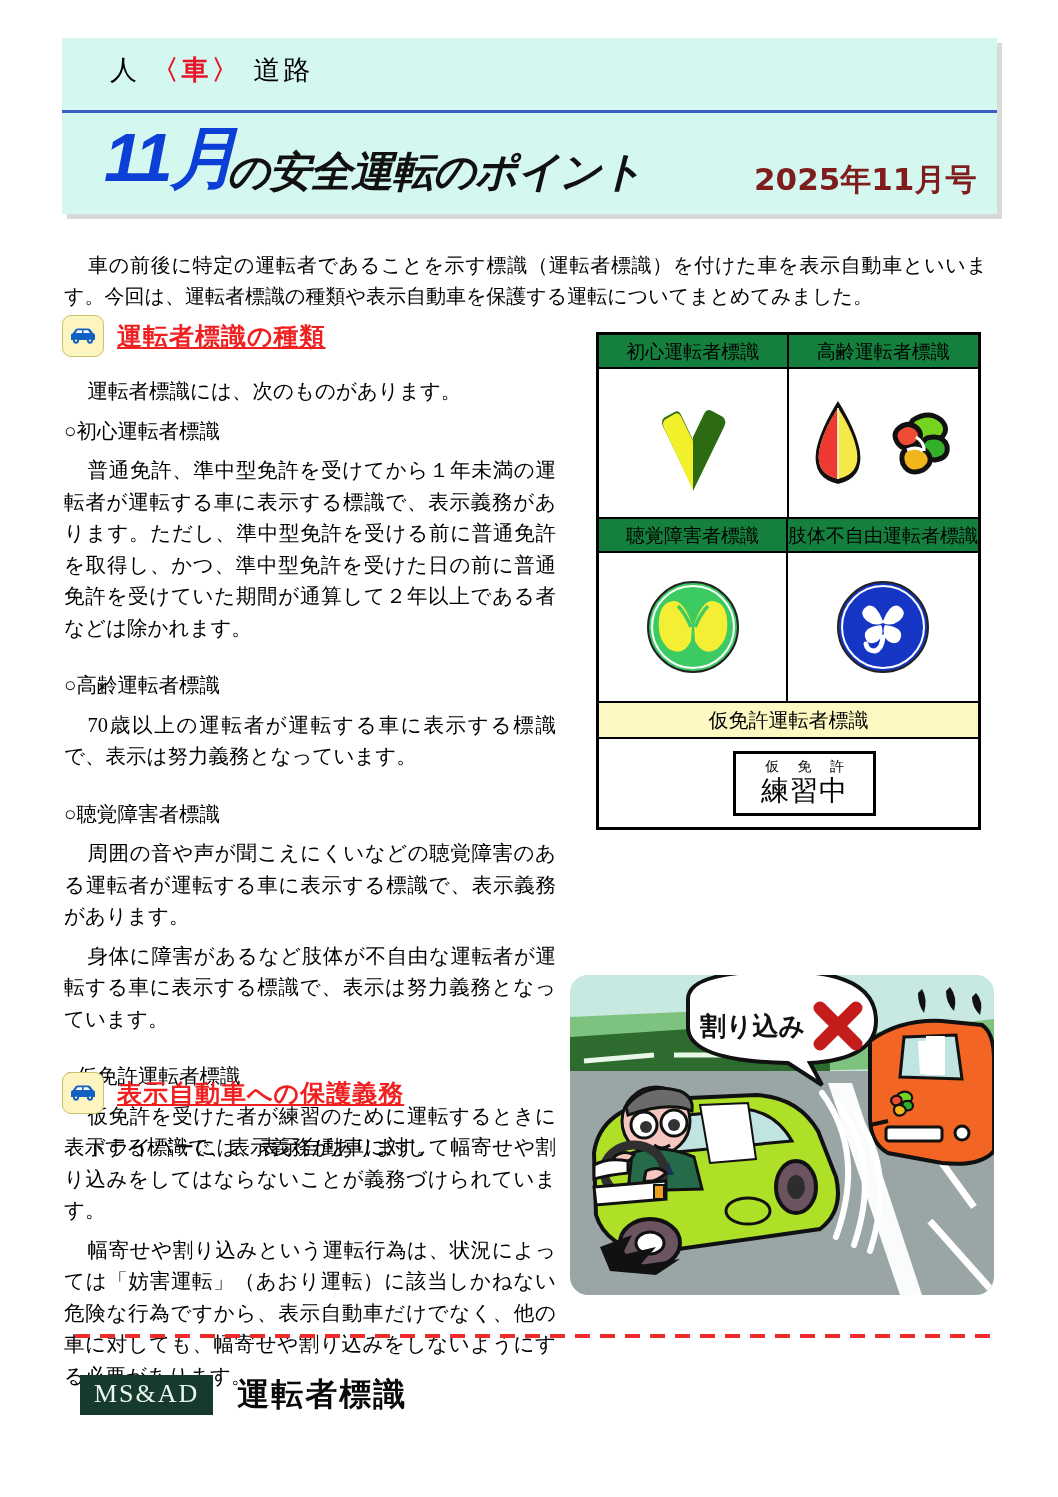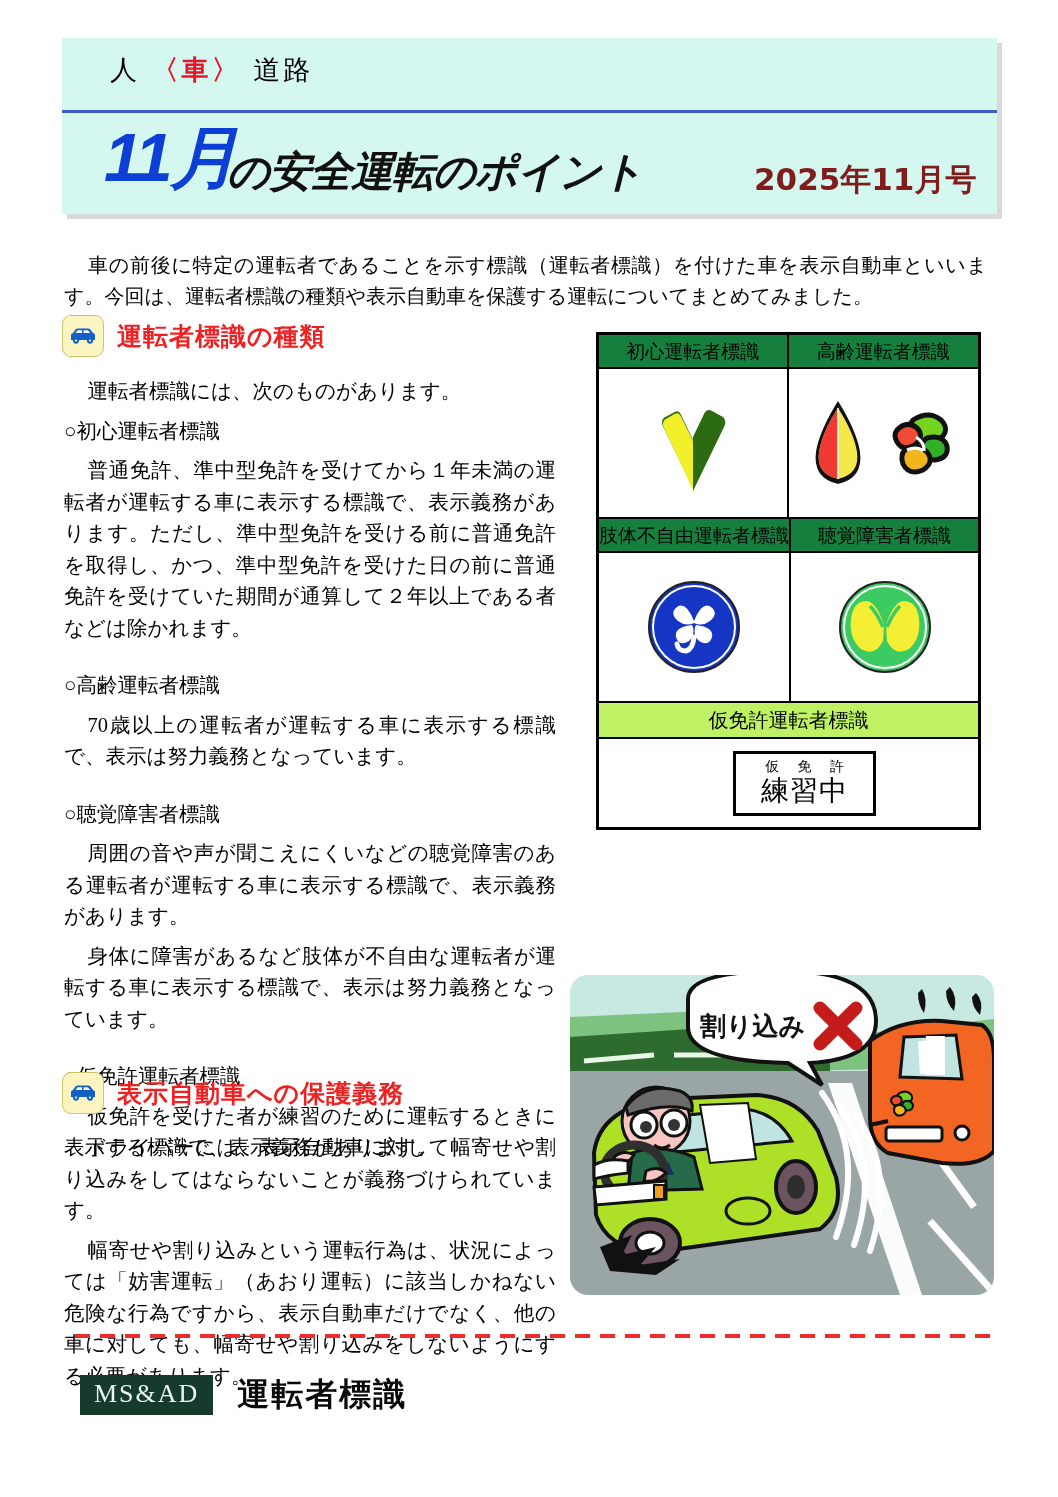--- a/index.html
+++ b/index.html
@@ -126,20 +126,21 @@
     justify-content: center;
     flex: none;
   }
   .sec-title {
     font-family: "DejaVu Sans", "Liberation Sans", sans-serif;
     font-weight: 700;
     font-size: 25px;
     color: #f02020;
     letter-spacing: 1px;
     white-space: nowrap;
+    text-decoration: underline;
   }
 
   
   .col-left {
     position: absolute;
     left: 56px;
     width: 508px;
     font-family: "Liberation Serif", "DejaVu Serif", serif;
     font-size: 20.5px;
     line-height: 31.5px;
@@ -180,21 +181,21 @@
   .st-body {
     height: 148px;
     display: flex;
     align-items: center;
     justify-content: center;
     gap: 12px;
     background: #fff;
   }
   .st-divider { border-bottom: 2px solid #000; }
   .st-fullhead {
-    background: #bef264;
+    background: #fef9c3;
     border-top: 2px solid #000;
     border-bottom: 2px solid #000;
     text-align: center;
     font-family: "DejaVu Sans", "Liberation Sans", sans-serif;
     font-size: 20px;
     line-height: 34px;
     height: 34px;
   }
   .st-fullbody {
     height: 88px;
@@ -376,46 +377,46 @@
           </g>
         </svg>
       </div>
     </div>
   </div>
 
   <div class="st-divider"></div>
 
   <div class="st-row">
     <div class="st-cell">
+      <div class="st-head">聴覚障害者標識</div>
+      <div class="st-body">
+        <svg width="96" height="96" viewBox="0 0 96 96" aria-hidden="true">
+          <circle cx="48" cy="48" r="45" fill="#3ccb63" stroke="#222" stroke-width="2"></circle>
+          <circle cx="48" cy="48" r="41" fill="#3ccb63" stroke="#fff" stroke-width="2"></circle>
+          <path d="M47 46 Q40 24 30 22 Q16 22 14 40 Q12 60 24 70 Q38 78 46 62 Z" fill="#f4ef35"></path>
+          <path d="M49 46 Q56 24 66 22 Q80 22 82 40 Q84 60 72 70 Q58 78 50 62 Z" fill="#f4ef35"></path>
+          <path d="M46 48 Q40 34 33 27" stroke="#3ccb63" stroke-width="3.5" fill="none"></path>
+          <path d="M50 48 Q56 34 63 27" stroke="#3ccb63" stroke-width="3.5" fill="none"></path>
+        </svg>
+      </div>
+    </div>
+    <div class="st-cell">
       <div class="st-head">肢体不自由運転者標識</div>
       <div class="st-body">
         <svg width="96" height="96" viewBox="0 0 96 96" aria-hidden="true">
           <circle cx="48" cy="48" r="45" fill="#1536c4" stroke="#222" stroke-width="2"></circle>
           <circle cx="48" cy="48" r="41" fill="#1536c4" stroke="#fff" stroke-width="2"></circle>
           <path d="M48 42 Q40 22 31 28 Q23 34 32 42 Q40 48 48 44 Z" fill="#fff"></path>
           <path d="M48 42 Q56 22 65 28 Q73 34 64 42 Q56 48 48 44 Z" fill="#fff"></path>
           <path d="M46 46 Q28 48 30 58 Q33 68 43 62 Q49 57 47 48 Z" fill="#fff"></path>
           <path d="M50 46 Q68 48 66 58 Q63 68 53 62 Q47 57 49 48 Z" fill="#fff"></path>
           <path d="M48 58 Q47 70 40 72 Q32 72 31 65" stroke="#fff" stroke-width="5" fill="none" stroke-linecap="round"></path>
         </svg>
       </div>
     </div>
-    <div class="st-cell">
-      <div class="st-head">聴覚障害者標識</div>
-      <div class="st-body">
-        <svg width="96" height="96" viewBox="0 0 96 96" aria-hidden="true">
-          <circle cx="48" cy="48" r="45" fill="#3ccb63" stroke="#222" stroke-width="2"></circle>
-          <circle cx="48" cy="48" r="41" fill="#3ccb63" stroke="#fff" stroke-width="2"></circle>
-          <path d="M47 46 Q40 24 30 22 Q16 22 14 40 Q12 60 24 70 Q38 78 46 62 Z" fill="#f4ef35"></path>
-          <path d="M49 46 Q56 24 66 22 Q80 22 82 40 Q84 60 72 70 Q58 78 50 62 Z" fill="#f4ef35"></path>
-          <path d="M46 48 Q40 34 33 27" stroke="#3ccb63" stroke-width="3.5" fill="none"></path>
-          <path d="M50 48 Q56 34 63 27" stroke="#3ccb63" stroke-width="3.5" fill="none"></path>
-        </svg>
-      </div>
-    </div>
   </div>
 
   <div class="st-fullhead">仮免許運転者標識</div>
   <div class="st-fullbody">
     <div class="plate">
       <div class="plate-small">仮 免 許</div>
       <div class="plate-big">練習中</div>
     </div>
   </div>
 </div>

